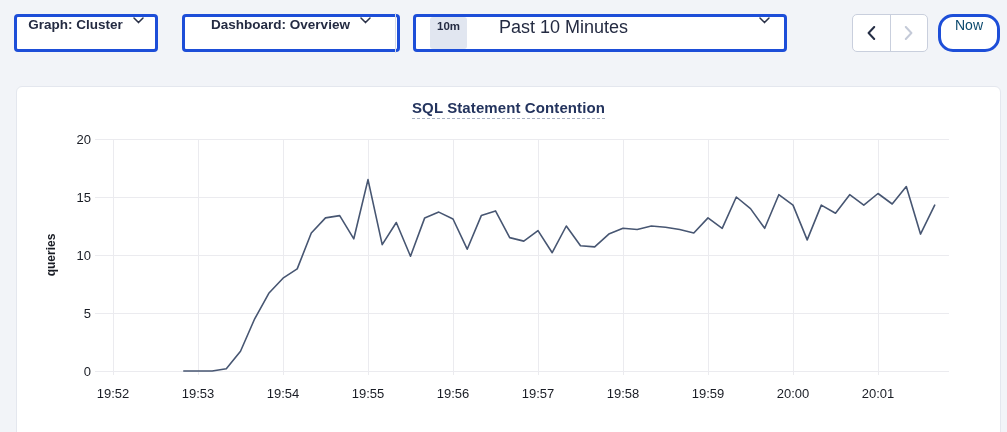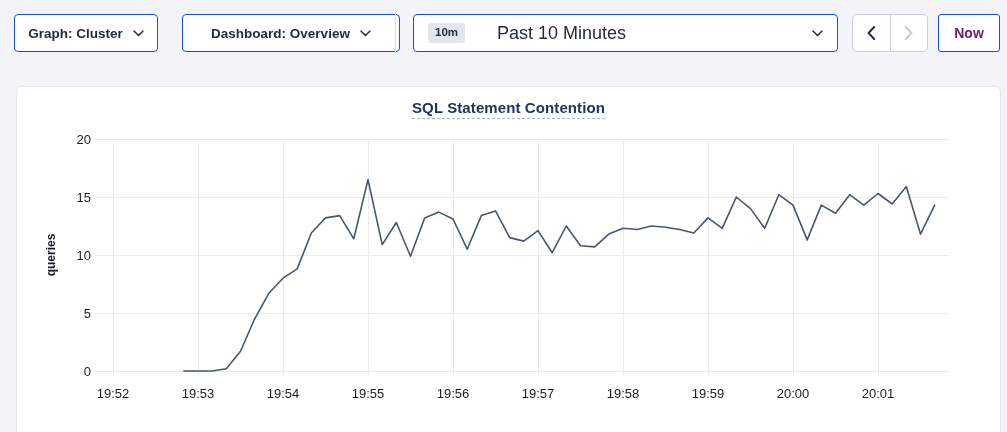--- a/index.html
+++ b/index.html
@@ -4,55 +4,55 @@
 <style>
   html,body { margin:0; padding:0; }
   body {
     width:1007px; height:432px; position:relative; overflow:hidden;
     background:#f2f4f8;
     font-family:"Liberation Sans", sans-serif;
     -webkit-font-smoothing:antialiased;
   }
   .btn {
     position:absolute; top:14px; height:38px; box-sizing:border-box;
-    background:#fff; border:1px solid #1d4ed8; border-radius:4px;
-    display:flex; align-items:center; justify-content:center; gap:10px;
+    background:#fff; border:3px solid #1d4ed8; border-radius:4px;
+    display:flex; justify-content:center; gap:10px;
     font-family:"Liberation Sans", sans-serif;
     font-size:13.5px; font-weight:600; color:#242b42; cursor:pointer; padding:0;
   }
   #graph-btn { left:14px; width:144px; }
   #dash-btn  { left:182px; width:218px; }
   .toolbar-divider {
     position:absolute; left:395px; top:13px; height:40px; width:0;
     border-left:1px solid #d7dbe5;
   }
   #time-dd {
-    left:413px; width:425px; justify-content:flex-start; padding:0 14px;
+    left:413px; width:374px; justify-content:flex-start; padding:0 14px;
     border-radius:4px;
     gap:16px;
   }
   .badge {
     background:#e1e6f0; color:#242b42; font-size:11.5px; font-weight:700;
     border-radius:3px; padding:4px 7px; line-height:1; margin-right:16px;
   }
   #time-dd .dd-label { font-weight:400; font-size:18px; }
   #time-dd .chev { margin-left:auto; }
   #nav-group {
     position:absolute; left:852px; top:14px; width:76px; height:38px;
     background:#fff; border:1px solid #c9cfdd; border-radius:5px;
     display:flex; box-sizing:border-box;
   }
   #nav-group button {
     flex:1; background:none; border:none; display:flex; align-items:center;
     justify-content:center; cursor:pointer; padding:0;
   }
   #nav-group button:first-child { border-right:1px solid #c9cfdd; }
   #now-btn {
-    left:938px; width:62px; border-radius:3px;
-    color:#701a75; font-weight:700; font-size:14px; cursor:default;
+    left:938px; width:62px; border-radius:15px;
+    color:#0c4a6e; font-weight:400; font-size:14px; cursor:default;
   }
   .card {
     position:absolute; left:16px; top:86px; width:985px; height:352px;
     background:#fff; border:1px solid #e4e7ee; border-radius:6px;
     box-sizing:border-box;
   }
   .title-row { text-align:center; padding-top:12px; }
   .chart-title {
     display:inline-block; font-size:15px; font-weight:700; color:#24345e;
     border-bottom:1px dashed #a9b2c3; padding-bottom:2px; letter-spacing:.1px;

